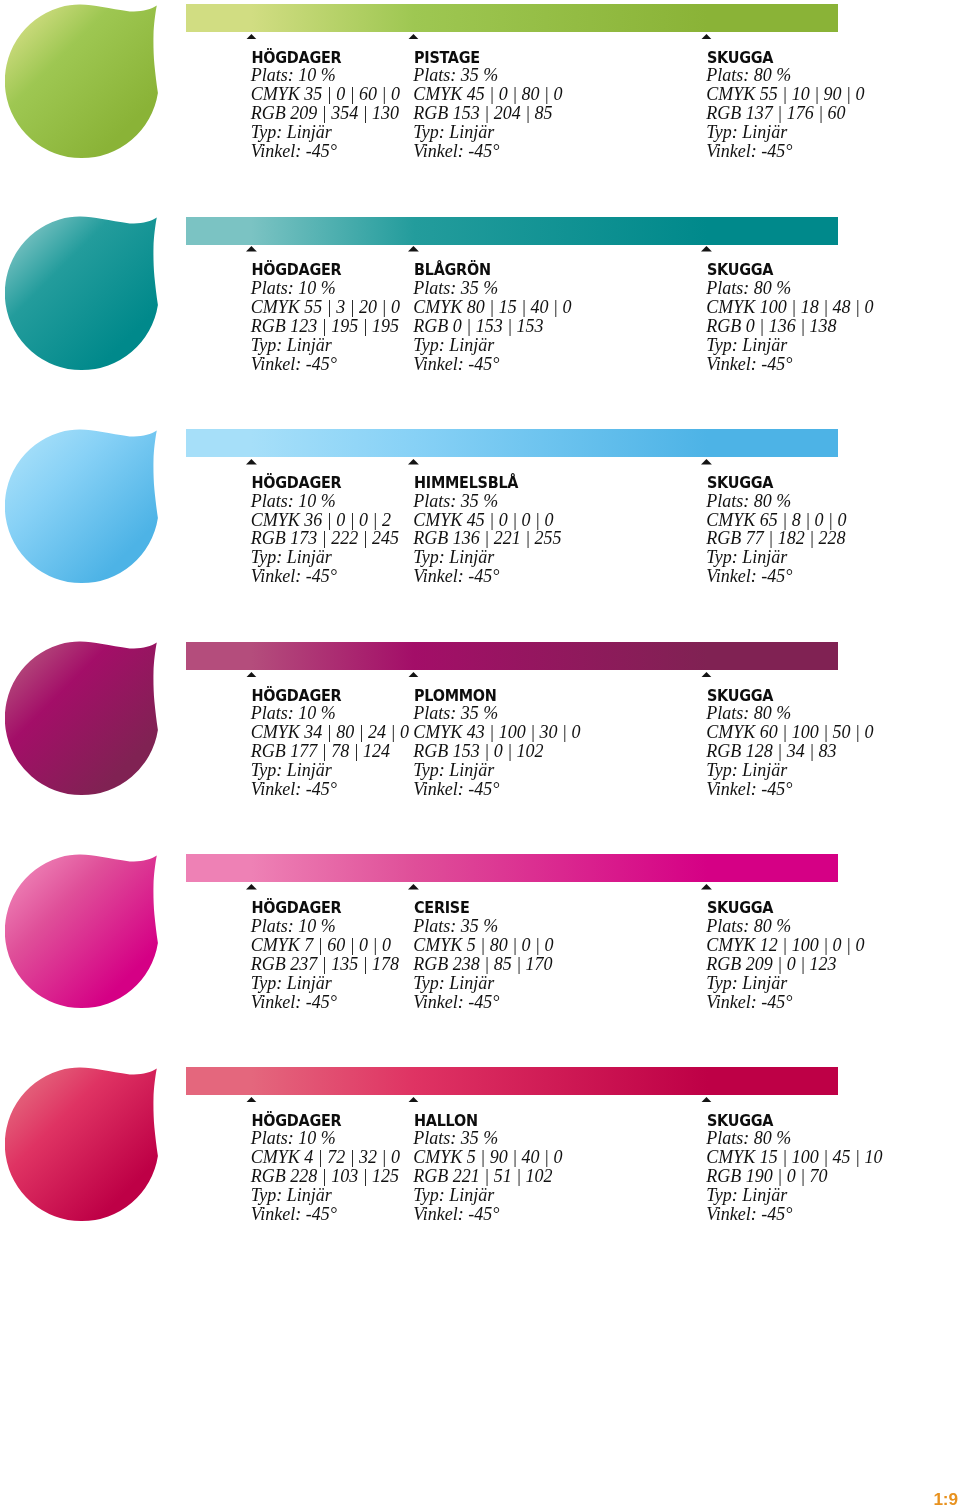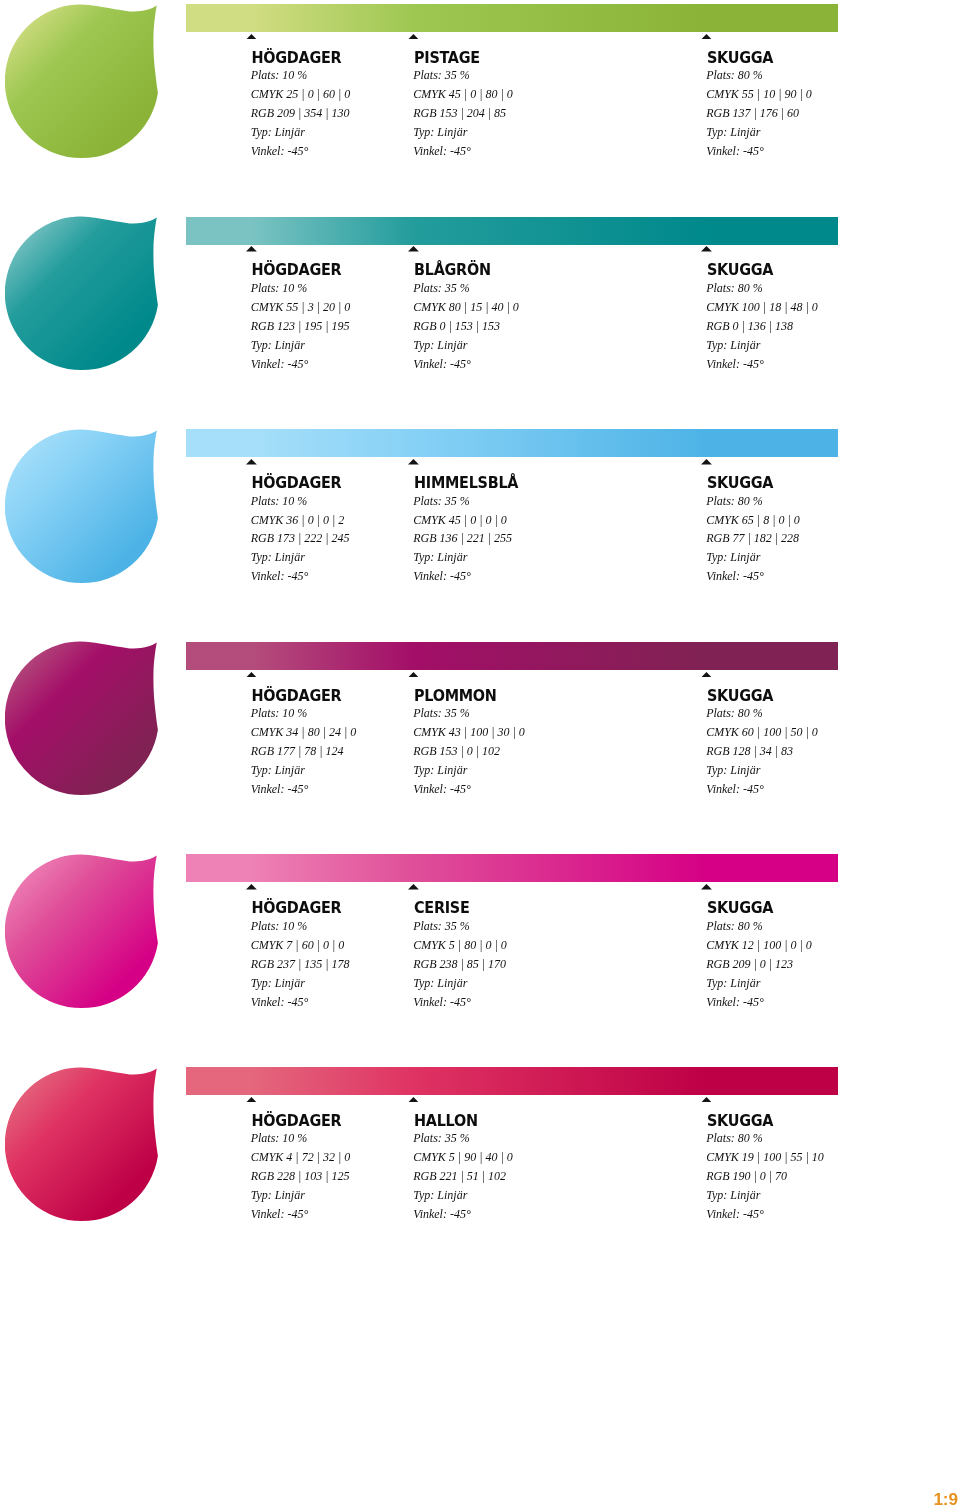--- a/index.html
+++ b/index.html
@@ -10,21 +10,21 @@
   .row{position:absolute;left:0;width:960px;height:213px;}
   .drop{position:absolute;left:4.7px;top:2.5px;}
   .bar{position:absolute;left:186px;top:4px;width:652px;height:28px;}
   .cols{position:absolute;left:0;top:33px;width:880px;height:130px;}
   .col{position:absolute;top:0;}
   .tri{position:absolute;top:0.75px;left:0.3px;}
   .head{position:absolute;top:14.8px;left:6px;font-weight:bold;font-size:16px;
         color:#0d0d0d;white-space:nowrap;letter-spacing:-0.25px;
         font-family:"DejaVu Sans Condensed","DejaVu Sans",sans-serif;font-stretch:condensed;}
   .lines{position:absolute;top:33.4px;left:5.2px;font-family:"Liberation Serif",serif;
-         font-style:italic;font-size:12px;line-height:18.95px;color:#111111;white-space:nowrap;}
+         font-style:italic;font-size:18px;line-height:18.95px;color:#111111;white-space:nowrap;}
   .pageno{position:absolute;left:933.5px;top:1488.6px;font-weight:bold;font-size:17.2px;
           font-family:"Liberation Sans",sans-serif;
           color:#e8921f;letter-spacing:-0.2px;}
 </style>
 </head>
 <body>
 
 <div class="page">
   <div class="row" style="top:0px">
     <svg class="drop" viewBox="0 0 156 156" width="156" height="156">
@@ -39,21 +39,21 @@
     </svg>
     <div class="bar" style="background: linear-gradient(to right, rgb(209, 221, 130) 10%, rgb(158, 199, 82) 35%, rgb(138, 179, 55) 80%);"></div>
     <div class="cols">
       <div class="col" style="left:245.5px">
         <svg class="tri" viewBox="0 0 10.9 5.6" width="10.9" height="5.6">
             <path d="M5.45 0 L10.9 5.6 L0 5.6 Z" fill="#141414"></path>
           </svg>
         <div class="head">HÖGDAGER</div>
         <div class="lines">
           <div>Plats: 10 %</div>
-          <div>CMYK 25 | 0 | 60 | 0</div>
+          <div>CMYK 35 | 0 | 60 | 0</div>
           <div>RGB 209 | 354 | 130</div>
           <div>Typ: Linjär</div>
           <div>Vinkel: -45°</div>
         </div>
       </div>
       <div class="col" style="left:408px">
         <svg class="tri" viewBox="0 0 10.9 5.6" width="10.9" height="5.6">
             <path d="M5.45 0 L10.9 5.6 L0 5.6 Z" fill="#141414"></path>
           </svg>
         <div class="head">PISTAGE</div>
@@ -335,21 +335,21 @@
           <div>Vinkel: -45°</div>
         </div>
       </div>
       <div class="col" style="left:701px">
         <svg class="tri" viewBox="0 0 10.9 5.6" width="10.9" height="5.6">
             <path d="M5.45 0 L10.9 5.6 L0 5.6 Z" fill="#141414"></path>
           </svg>
         <div class="head">SKUGGA</div>
         <div class="lines">
           <div>Plats: 80 %</div>
-          <div>CMYK 19 | 100 | 55 | 10</div>
+          <div>CMYK 15 | 100 | 45 | 10</div>
           <div>RGB 190 | 0 | 70</div>
           <div>Typ: Linjär</div>
           <div>Vinkel: -45°</div>
         </div>
       </div>
     </div>
   </div>
 </div>
 <div class="pageno">1:9</div>
 

